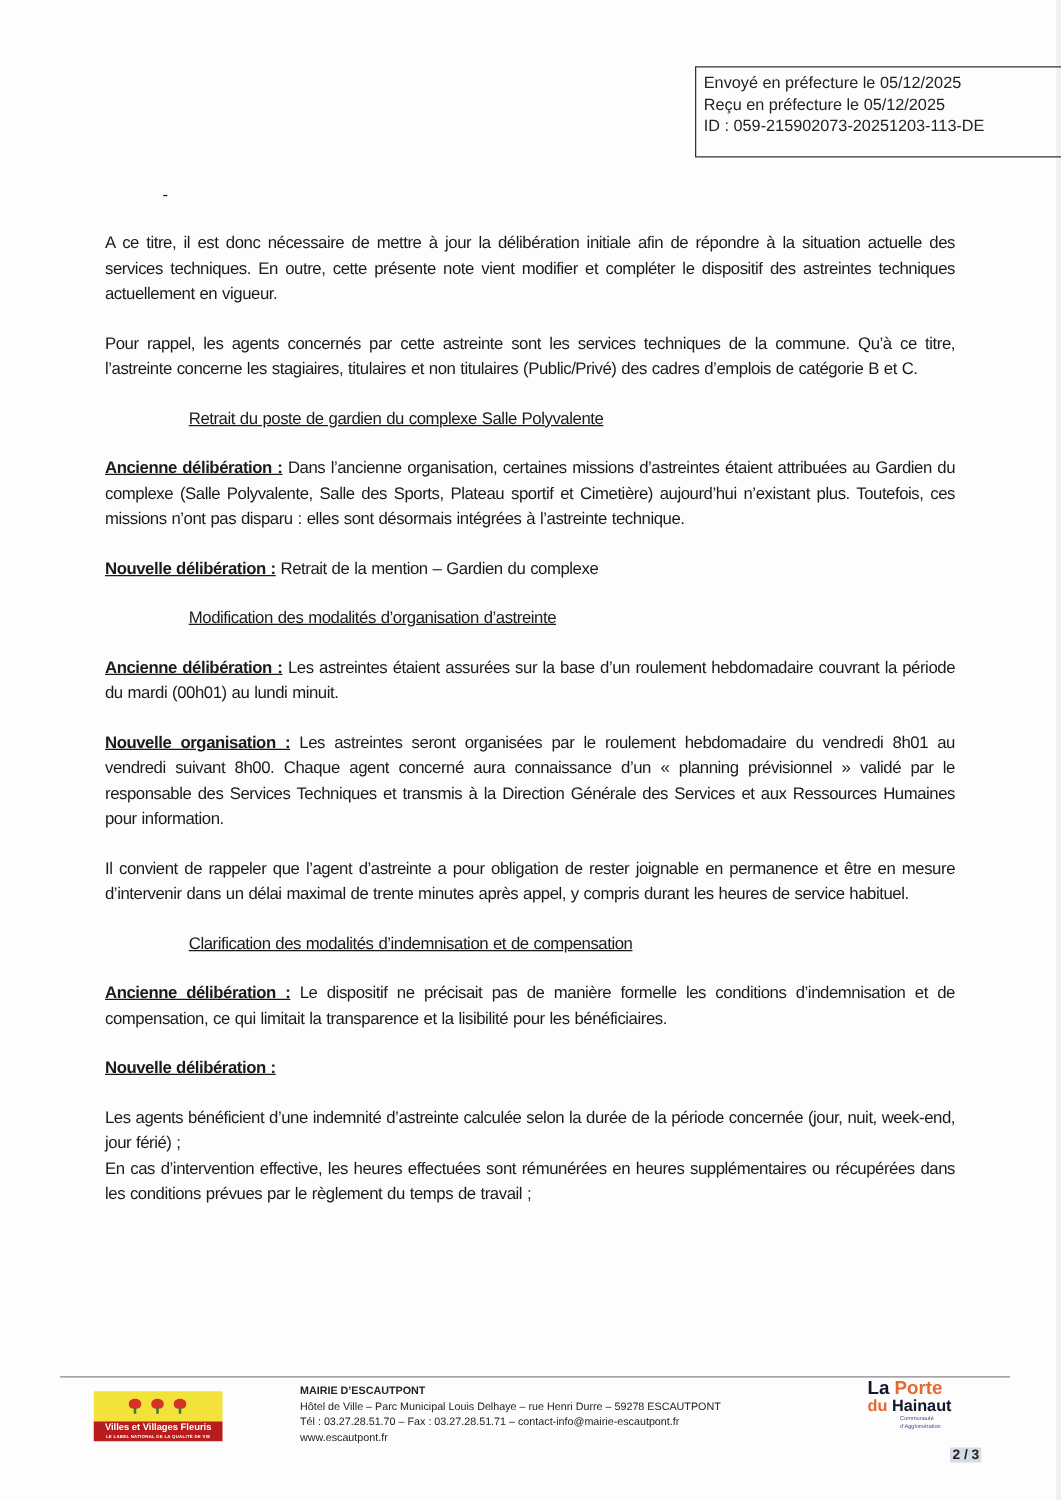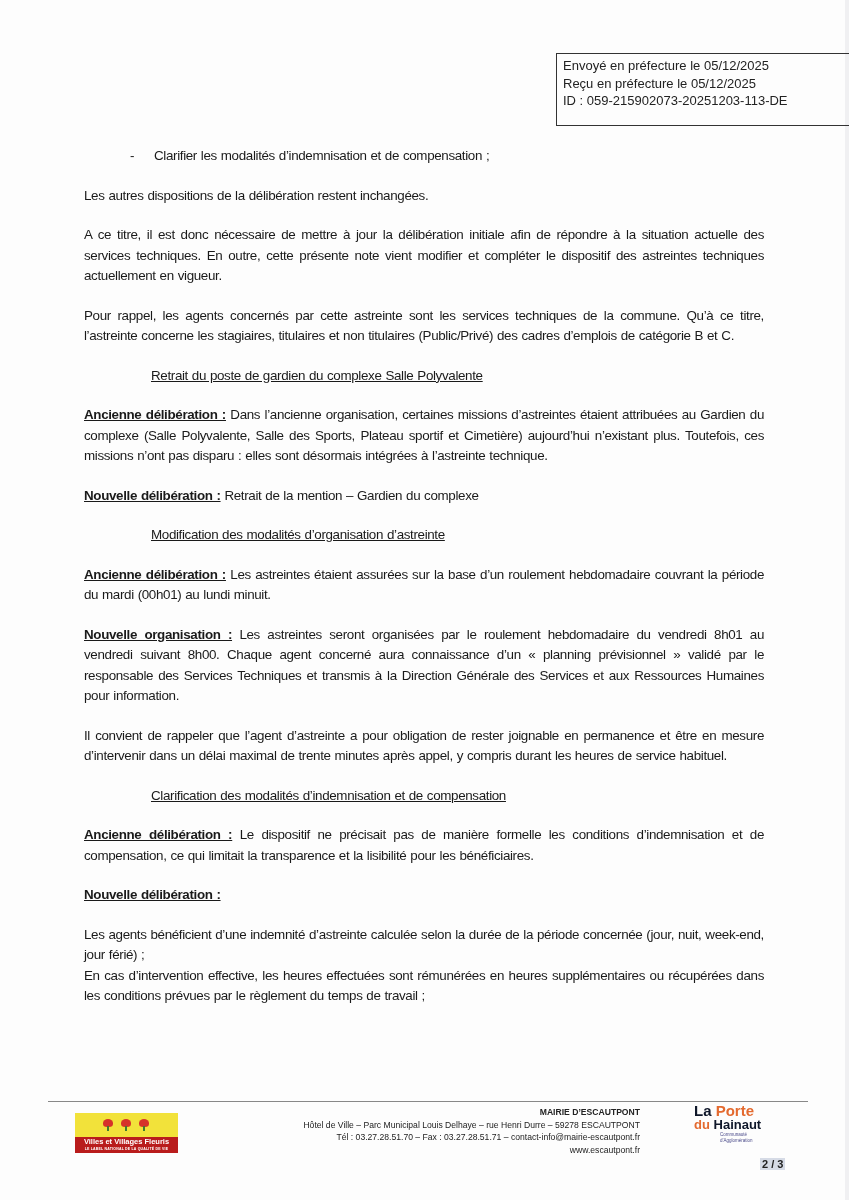--- a/index.html
+++ b/index.html
@@ -27,21 +27,21 @@
     .label { text-decoration: underline; font-weight: bold; }
     .gap1 { height: 19px; }
     .footer-line { position: absolute; left: 48px; top: 1101px; width: 760px; height: 1px; background: #888; }
     .logo-vv { position: absolute; left: 75px; top: 1113px; width: 103px; height: 40px; }
     .logo-vv .top { background: #f2e23a; height: 24px; position: relative; }
     .logo-vv .bot { background: #b91c1c; height: 16px; color: #fff; font-size: 7.5px; text-align: center; line-height: 10px; font-weight: bold; }
     .logo-vv .sub { font-size: 3.5px; line-height: 5px; display: block; letter-spacing: 0.2px; }
     .flower { position: absolute; top: 6px; width: 10px; height: 8px; background: #d6322a; border-radius: 50% 50% 40% 40%; }
     .flower::after { content: ""; position: absolute; left: 4px; top: 7px; width: 2px; height: 5px; background: #3f7a33; }
     .footer-center {
-      position: absolute; left: 240px; top: 1106px; width: 400px; text-align: right;
+      position: absolute; left: 240px; top: 1106px; width: 400px; text-align: left;
       font-family: "Liberation Sans", sans-serif; font-size: 8.6px; line-height: 12.5px; color: #222;
     }
     .footer-center .org { font-weight: bold; }
     .logo-ph { position: absolute; left: 694px; top: 1104px; width: 100px; font-family: "Liberation Sans", sans-serif; }
     .logo-ph .l1 { font-size: 15px; font-weight: bold; line-height: 14px; }
     .logo-ph .l2 { font-size: 13px; font-weight: bold; line-height: 14px; color: #e46a2f; }
     .logo-ph .l3 { font-size: 4.5px; line-height: 5.5px; color: #4b4b8a; margin-left: 26px; }
     .c-blue { color: #0f172a; } .c-orange { color: #e46a2f; }
     .page-num {
       position: absolute; left: 760px; top: 1158px; font-family: "Liberation Sans", sans-serif;
@@ -55,24 +55,22 @@
 
 <div class="stamp">
   <div>Envoyé en préfecture le 05/12/2025</div>
   <div>Reçu en préfecture le 05/12/2025</div>
   <div>ID : 059-215902073-20251203-113-DE</div>
 </div>
 
 <div class="content">
   <p class="bullet">
     <span class="dash">-</span>
-    <span class="txt">Clarifier les modalités d’indemnisation et de compensation ;</span>
   </p>
   <div class="gap1"></div>
-  <p>Les autres dispositions de la délibération restent inchangées.</p>
   <div class="gap1"></div>
   <p>A ce titre, il est donc nécessaire de mettre à jour la délibération initiale afin de répondre à la situation actuelle des services techniques. En outre, cette présente note vient modifier et compléter le dispositif des astreintes techniques actuellement en vigueur.</p>
   <div class="gap1"></div>
   <p>Pour rappel, les agents concernés par cette astreinte sont les services techniques de la commune. Qu’à ce titre, l’astreinte concerne les stagiaires, titulaires et non titulaires (Public/Privé) des cadres d’emplois de catégorie B et C.</p>
   <div class="gap1"></div>
 
   <p class="sec-title">Retrait du poste de gardien du complexe Salle Polyvalente</p>
   <div class="gap1"></div>
   <p><span class="label">Ancienne délibération :</span> <span>Dans l’ancienne organisation, certaines missions d’astreintes étaient attribuées au Gardien du complexe (Salle Polyvalente, Salle des Sports, Plateau sportif et Cimetière) aujourd’hui n’existant plus. Toutefois, ces missions n’ont pas disparu : elles sont désormais intégrées à l’astreinte technique.</span></p>
   <div class="gap1"></div>

